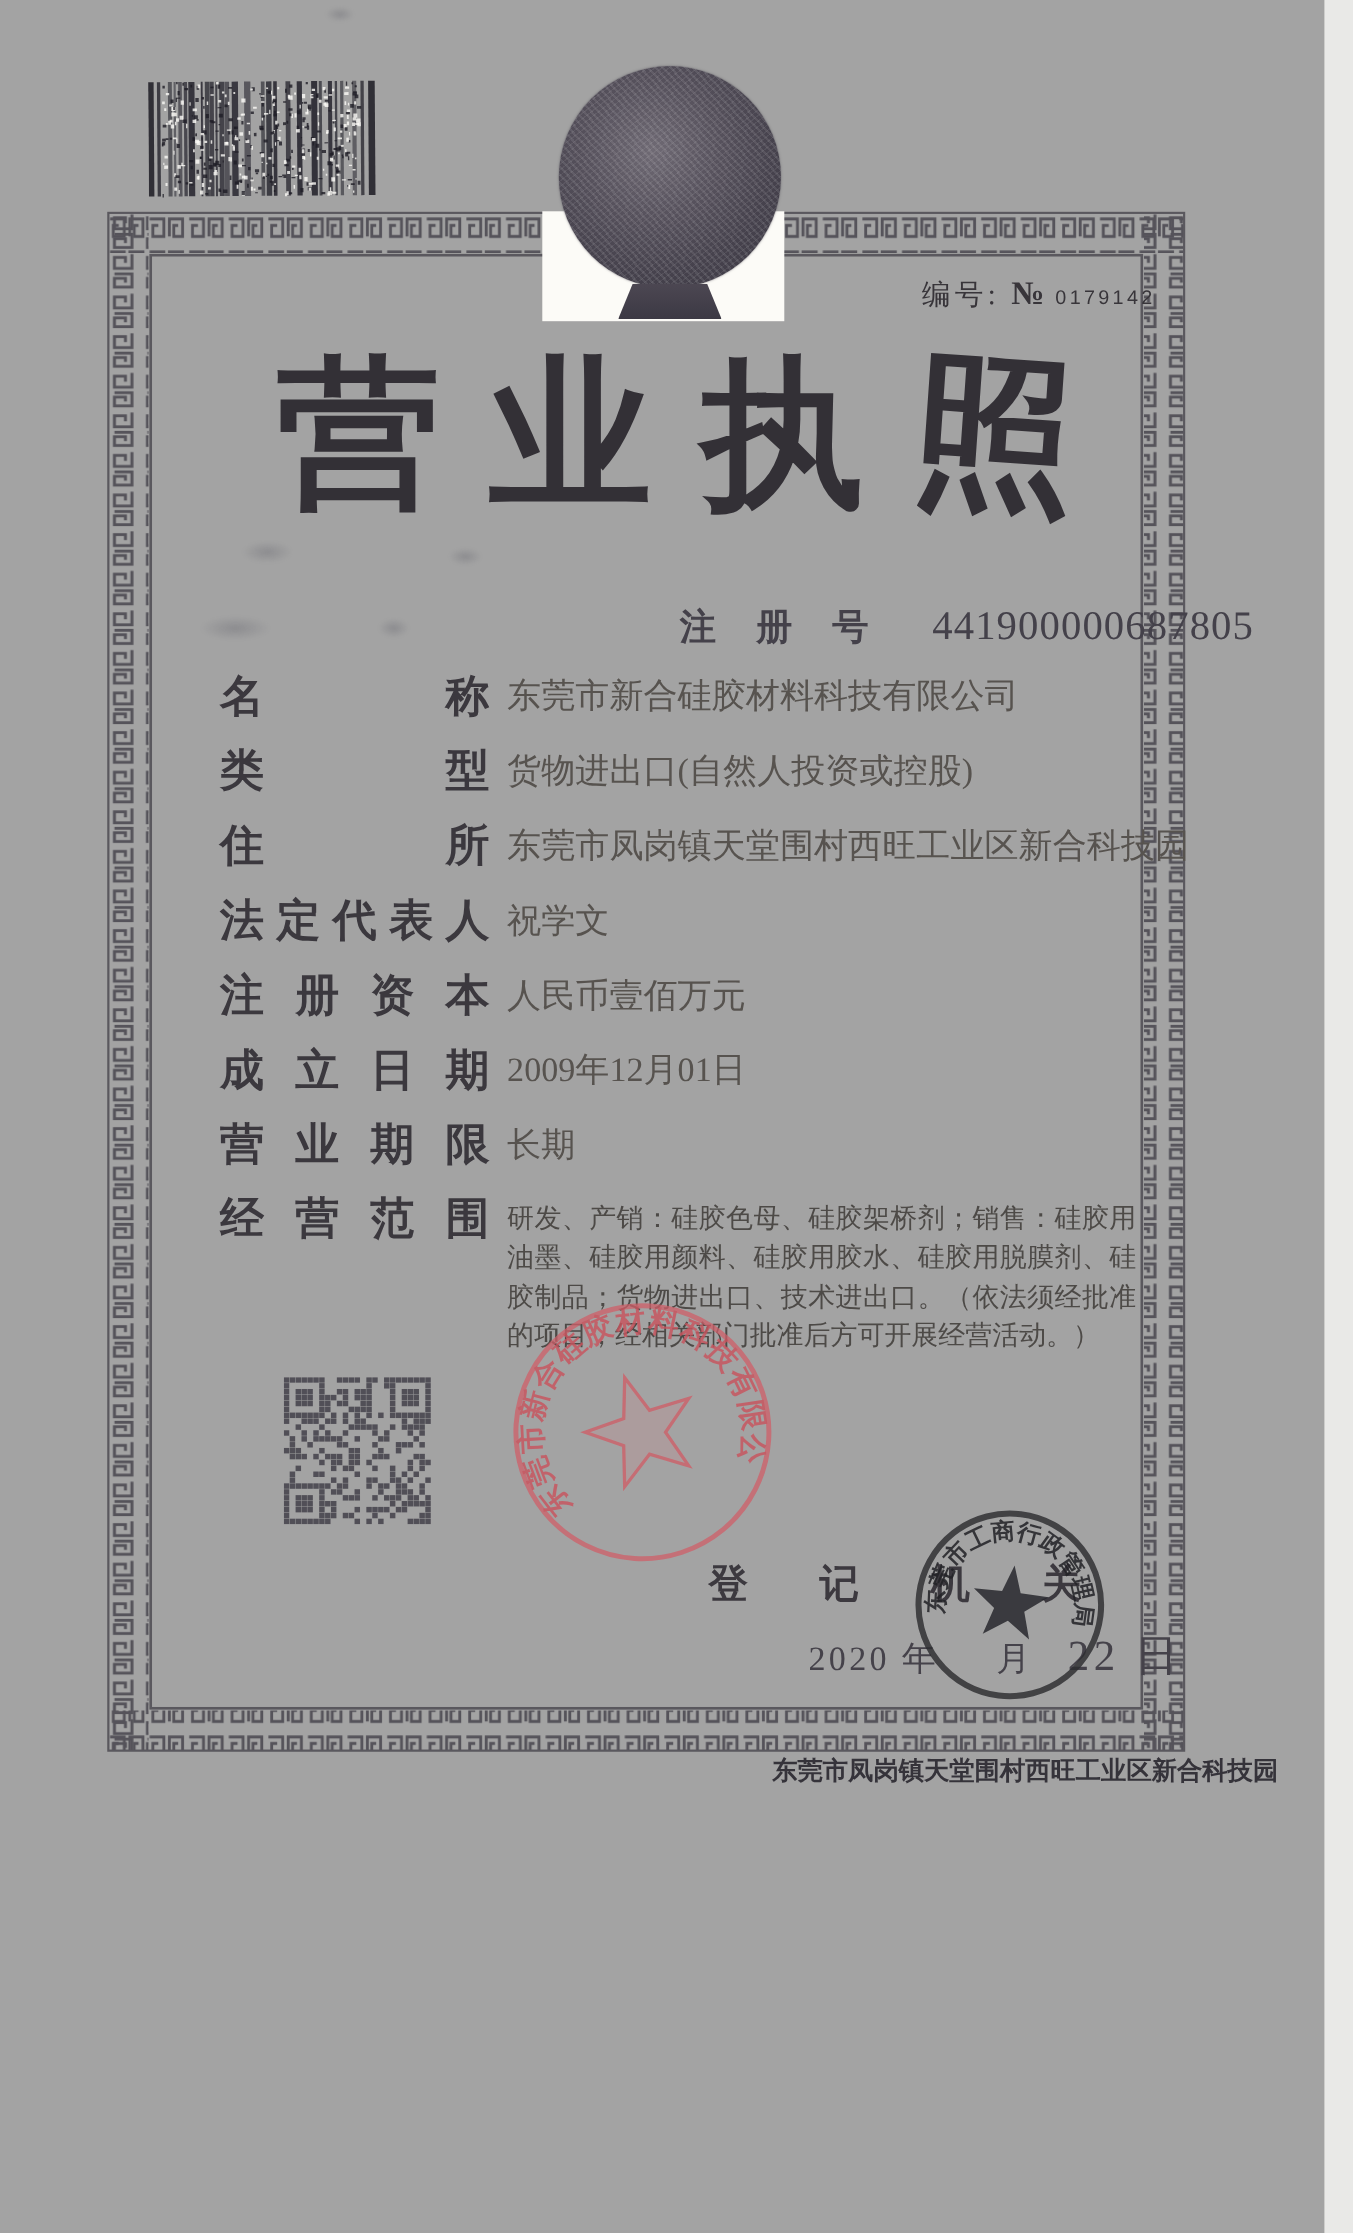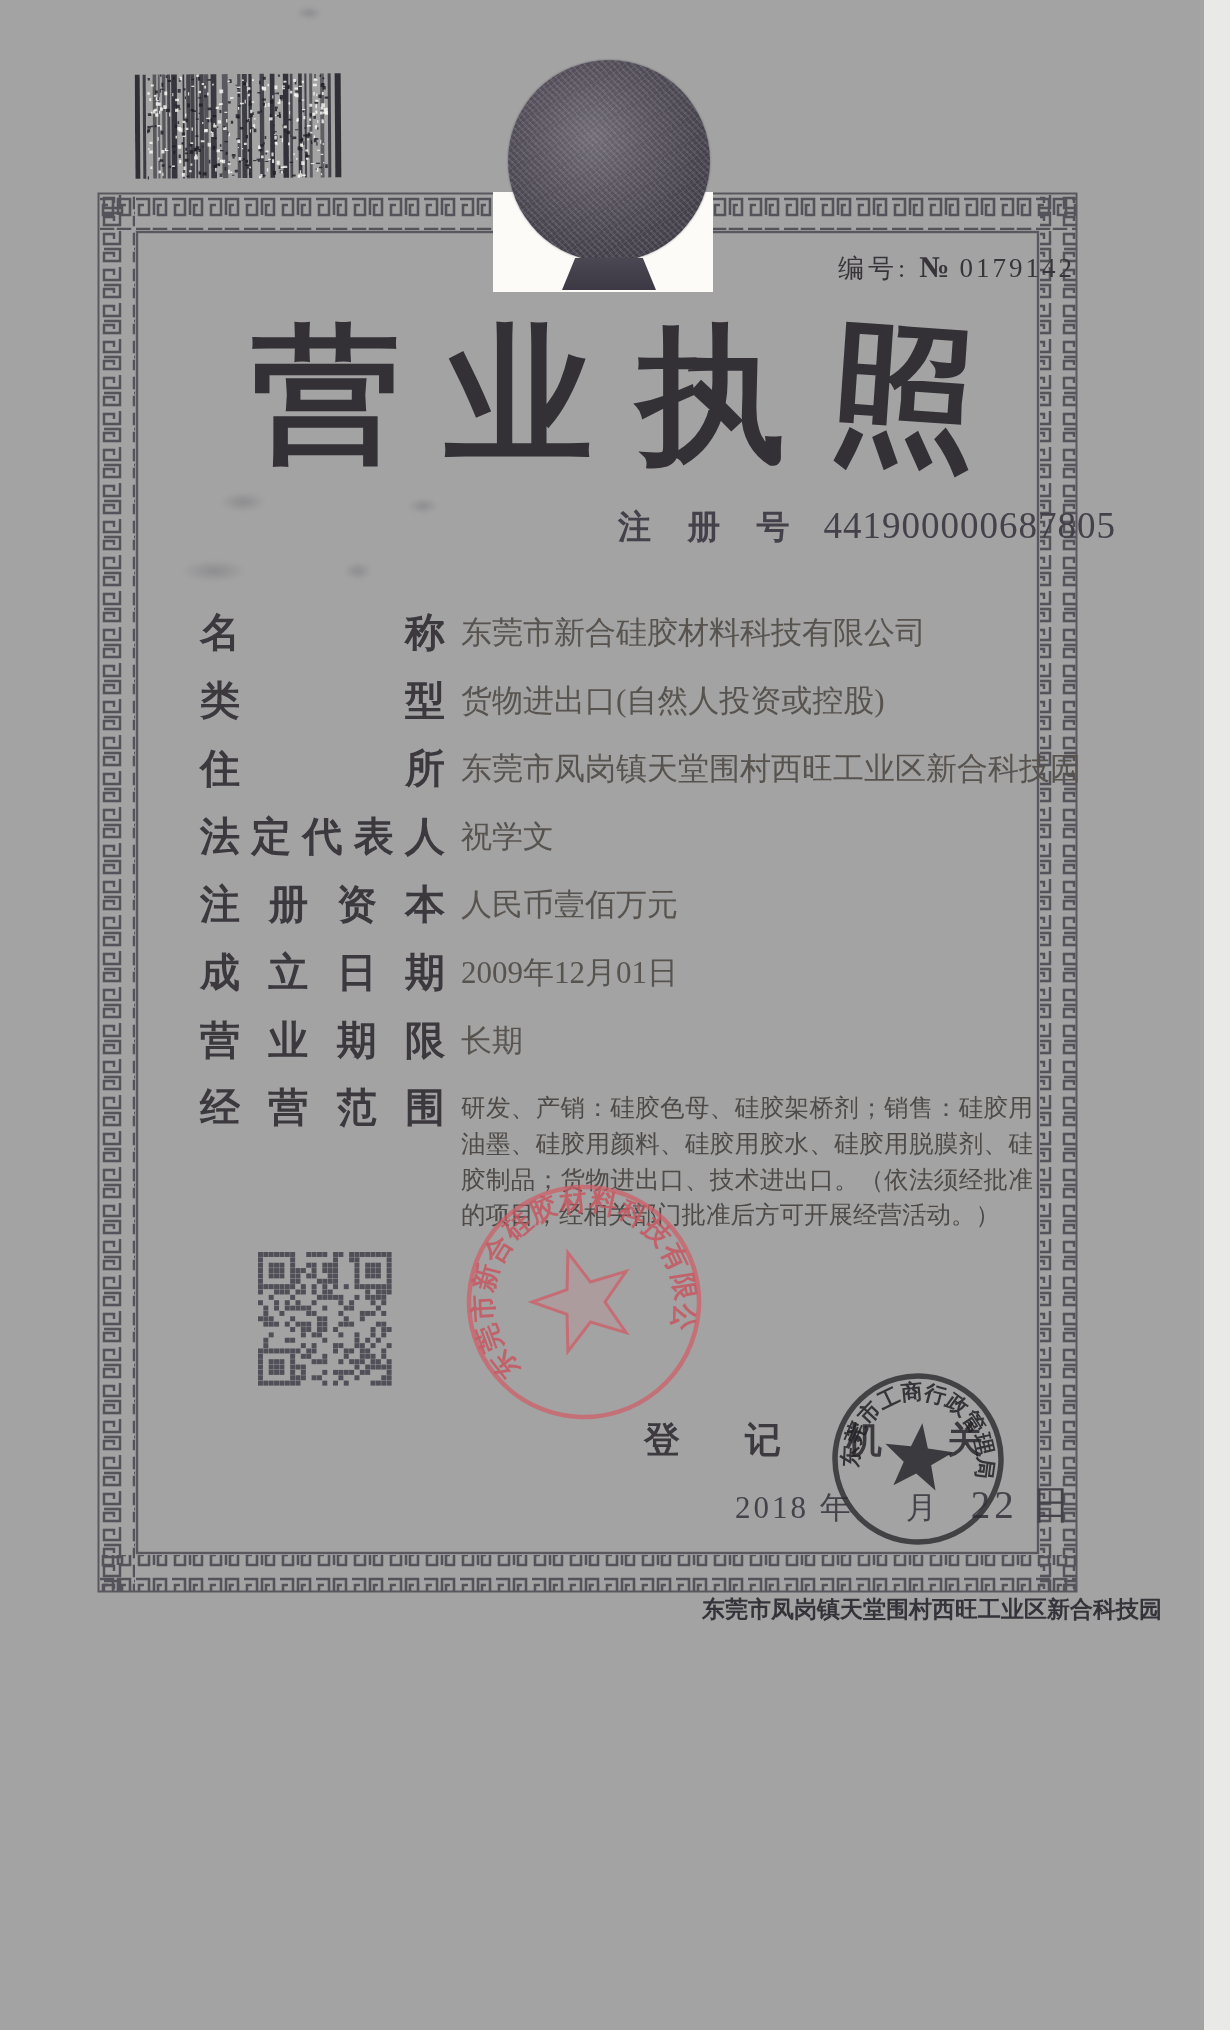--- a/index.html
+++ b/index.html
@@ -17,27 +17,27 @@
   .emblem-base{position:absolute;left:562px;top:258px;width:94px;height:32px;
           background:linear-gradient(#4c4752,#3c3944);
           clip-path:polygon(14% 0,86% 0,100% 100%,0 100%);}
 
   .frame{position:absolute;left:97px;top:192px;}
 
   .serial{position:absolute;left:838px;top:250px;display:flex;align-items:baseline;gap:10px;
           color:#38353a;}
   .serial .s-label{font-size:26px;letter-spacing:4px;}
   .serial .s-symbol{font-size:30px;font-weight:700;}
-  .serial .s-number{font-size:27px;letter-spacing:3px;font-family:Liberation Serif, serif;}
+  .serial .s-number{font-size:18px;letter-spacing:3px;font-family:Liberation Sans, sans-serif;}
 
   .title{position:absolute;left:252px;top:322px;width:726px;display:flex;justify-content:space-between;
          font-size:148px;font-weight:700;color:#333036;line-height:1;}
   .title span:last-child{transform:rotate(4deg);}
 
-  .regline{position:absolute;left:618px;top:504px;display:flex;align-items:baseline;gap:20px;color:#44414a;}
+  .regline{position:absolute;left:618px;top:548px;display:flex;align-items:baseline;gap:44px;color:#44414a;}
   .regline .r-label{font-size:33px;letter-spacing:14px;font-weight:700;}
   .regline .r-number{font-size:37px;letter-spacing:1px;}
 
   
   .fields{position:absolute;left:200px;top:612px;width:845px;}
   .field-row{display:flex;align-items:center;height:42px;margin-bottom:26px;}
   .field-label{width:245px;display:flex;justify-content:space-between;flex:0 0 245px;
                font-size:40px;font-weight:700;color:#3b383e;line-height:1;}
   .field-value{margin-left:16px;font-size:31px;color:#57534f;white-space:nowrap;}
   .scope-row{height:auto;align-items:flex-start;}
@@ -957,21 +957,21 @@
       <path id="redArc" d="M52.3 178 A92 92 0 1 1 211.7 178" fill="none"></path>
       <text font-size="27" fill="#c9545e" font-weight="700" letter-spacing="1" opacity=".92">
         <textPath href="#redArc" startOffset="2">东莞市新合硅胶材料科技有限公司</textPath>
       </text>
     </g>
   </svg>
 
   <div class="registrar">登 记 机 关</div>
 
   <div class="issue-date">
-    <span class="d1">2018 年</span>
+    <span class="d1">2020 年</span>
     <span class="d2">月</span>
     <span class="d3">22 日</span>
   </div>
 
   <svg class="authority-seal" width="182" height="182">
     <g transform="rotate(7 91 91)">
       <circle cx="91" cy="91" r="83" fill="none" stroke="#2c2c30" stroke-width="5.5" opacity=".88"></circle>
       <polygon points="91,55 99.5,79.3 125.2,79.9 104.8,95.5 112.2,120.1 91,105.5 69.8,120.1 77.2,95.5 56.8,79.9 82.5,79.3" fill="#26262b" opacity=".9"></polygon>
       <path id="blkArc" d="M33 106.5 A60 60 0 1 1 149 106.5" fill="none"></path>
       <text font-size="21.5" fill="#222226" font-weight="700" opacity=".92">

